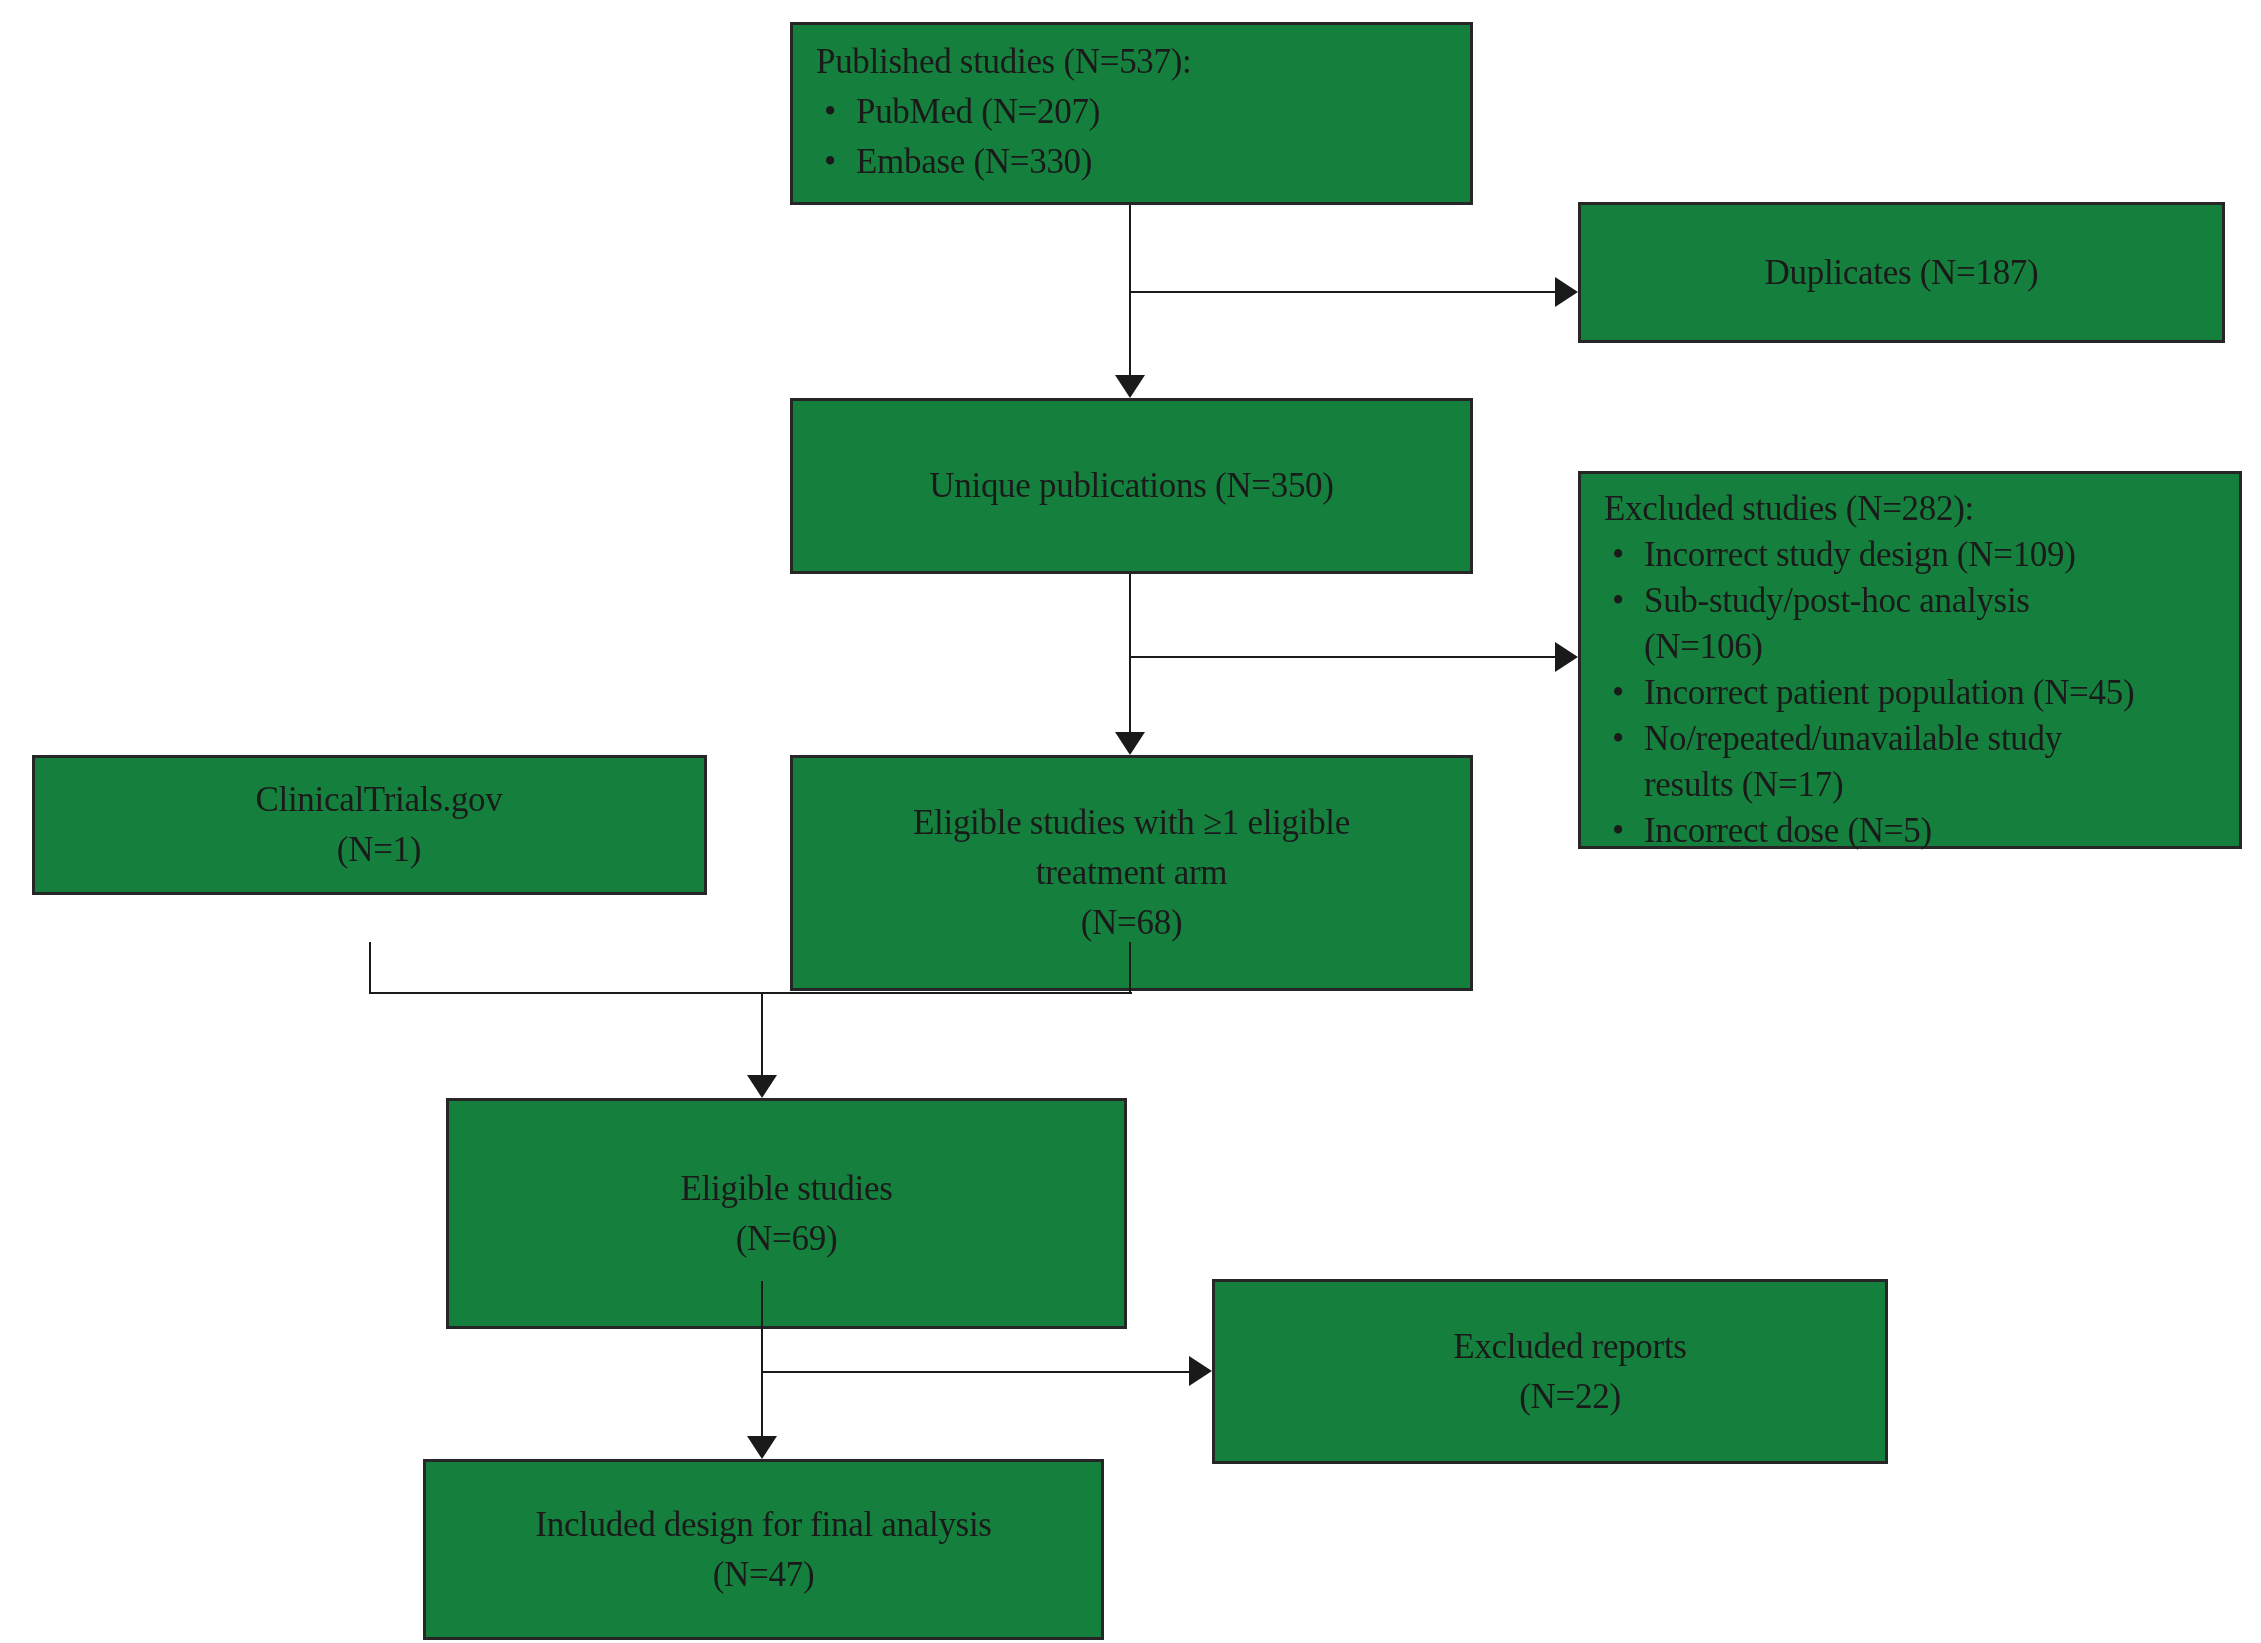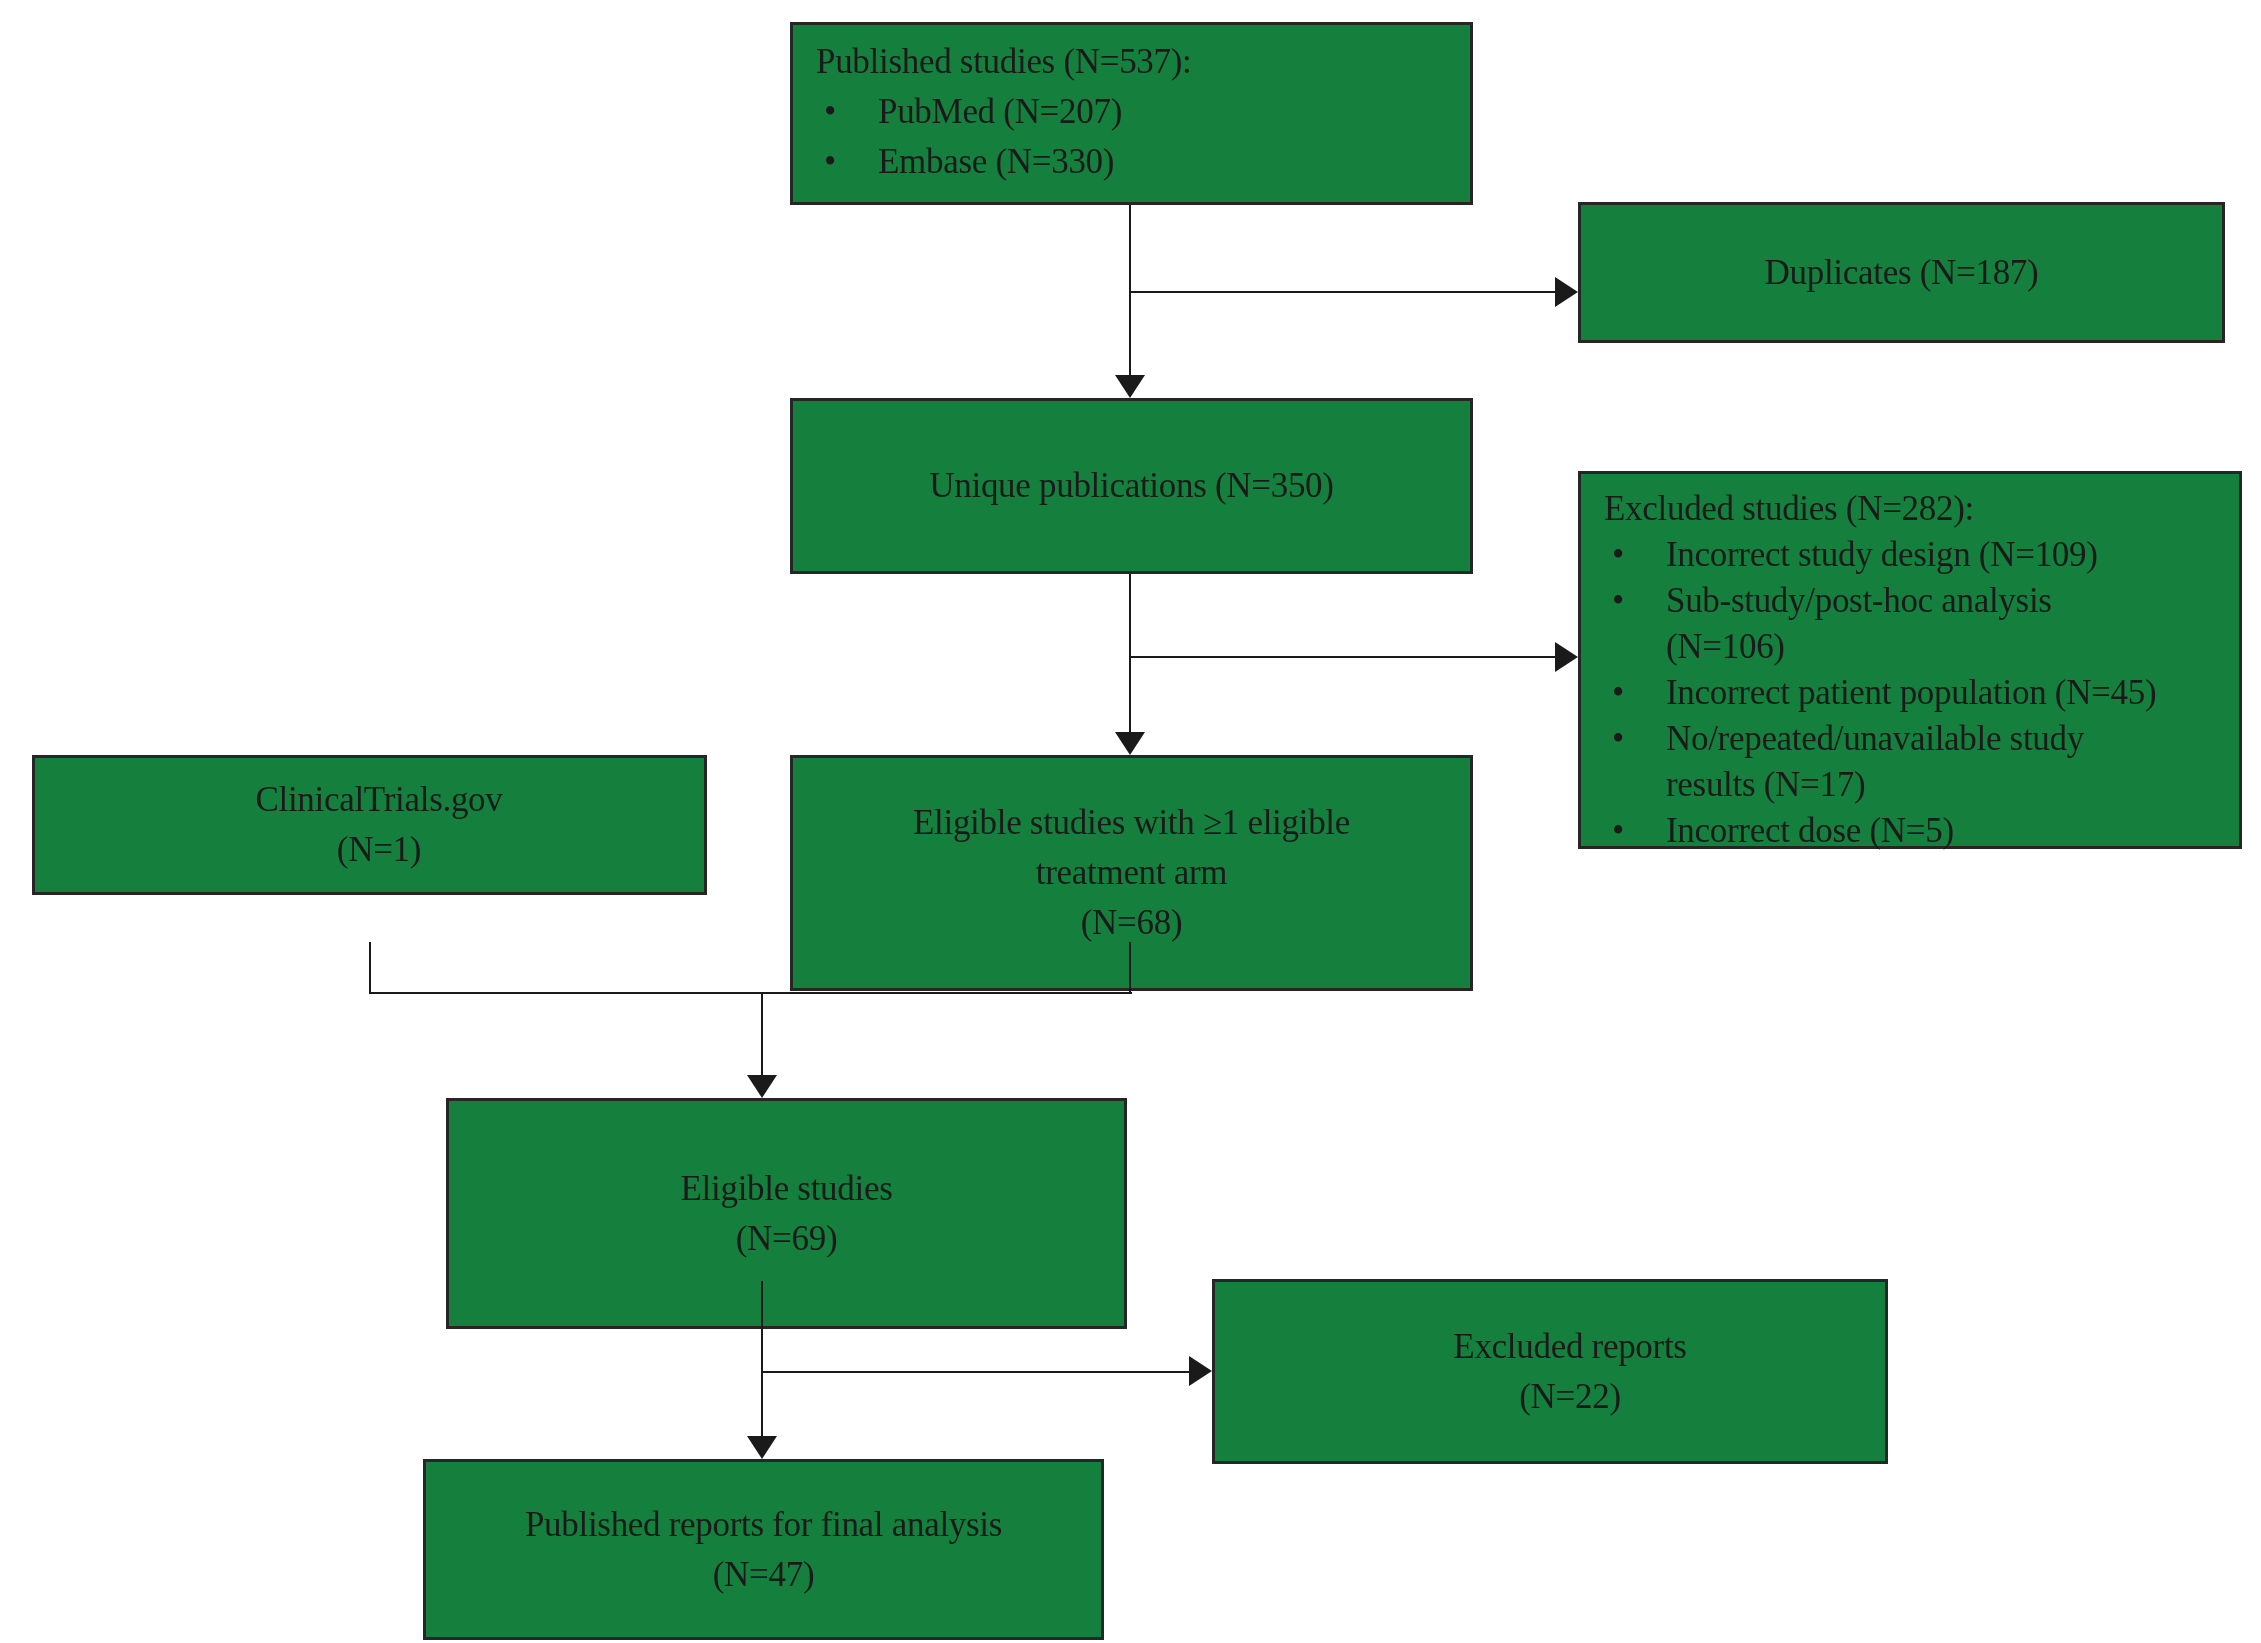--- a/index.html
+++ b/index.html
@@ -25,21 +25,21 @@
     align-items: center;
     justify-content: center;
     text-align: center;
     line-height: 50px;
   }
   .list-box { padding: 11.5px 15px 5.8px 23px; }
   .list-box .box-title { line-height: 48px; }
   ul.bullets { list-style: none; margin: 0; padding: 0; }
   ul.bullets li { display: flex; align-items: flex-start; }
   ul.bullets .dot { flex: 0 0 40px; padding-left: 8px; box-sizing: border-box; }
-  .bullet-text span { display: block; margin-left: 22px; }
+  .bullet-text span { display: block; }
   #box-published .box-title, #box-published li { line-height: 50px; }
   #box-excluded-studies .box-title, #box-excluded-studies li { line-height: 46px; }
 
   
   #box-published        { left: 790px; top:   22px; width: 683px; height: 183px; }
   #box-duplicates       { left: 1578px; top:  202px; width: 647px; height: 141px; }
   #box-unique           { left: 790px; top:  398px; width: 683px; height: 176px; }
   #box-excluded-studies { left: 1578px; top:  471px; width: 664px; height: 378px; }
   #box-clinicaltrials   { left:   32px; top: 755px; width: 675px; height: 140px; padding-left: 19px; }
   #box-eligible-arm     { left: 790px; top: 755px; width: 683px; height: 236px; }
@@ -163,21 +163,21 @@
     <div>Eligible studies</div>
     <div>(N=69)</div>
   </div>
 
   <div class="box center-box" id="box-excluded-reports">
     <div>Excluded reports</div>
     <div>(N=22)</div>
   </div>
 
   <div class="box center-box" id="box-included">
-    <div>Published reports for final analysis</div>
+    <div>Included design for final analysis</div>
     <div>(N=47)</div>
   </div>
 
   <div class="line" id="v1"></div>
   <div class="arr-down" id="a1"></div>
   <div class="line" id="h1"></div>
   <div class="arr-right" id="a2"></div>
 
   <div class="line" id="v2"></div>
   <div class="arr-down" id="a3"></div>

